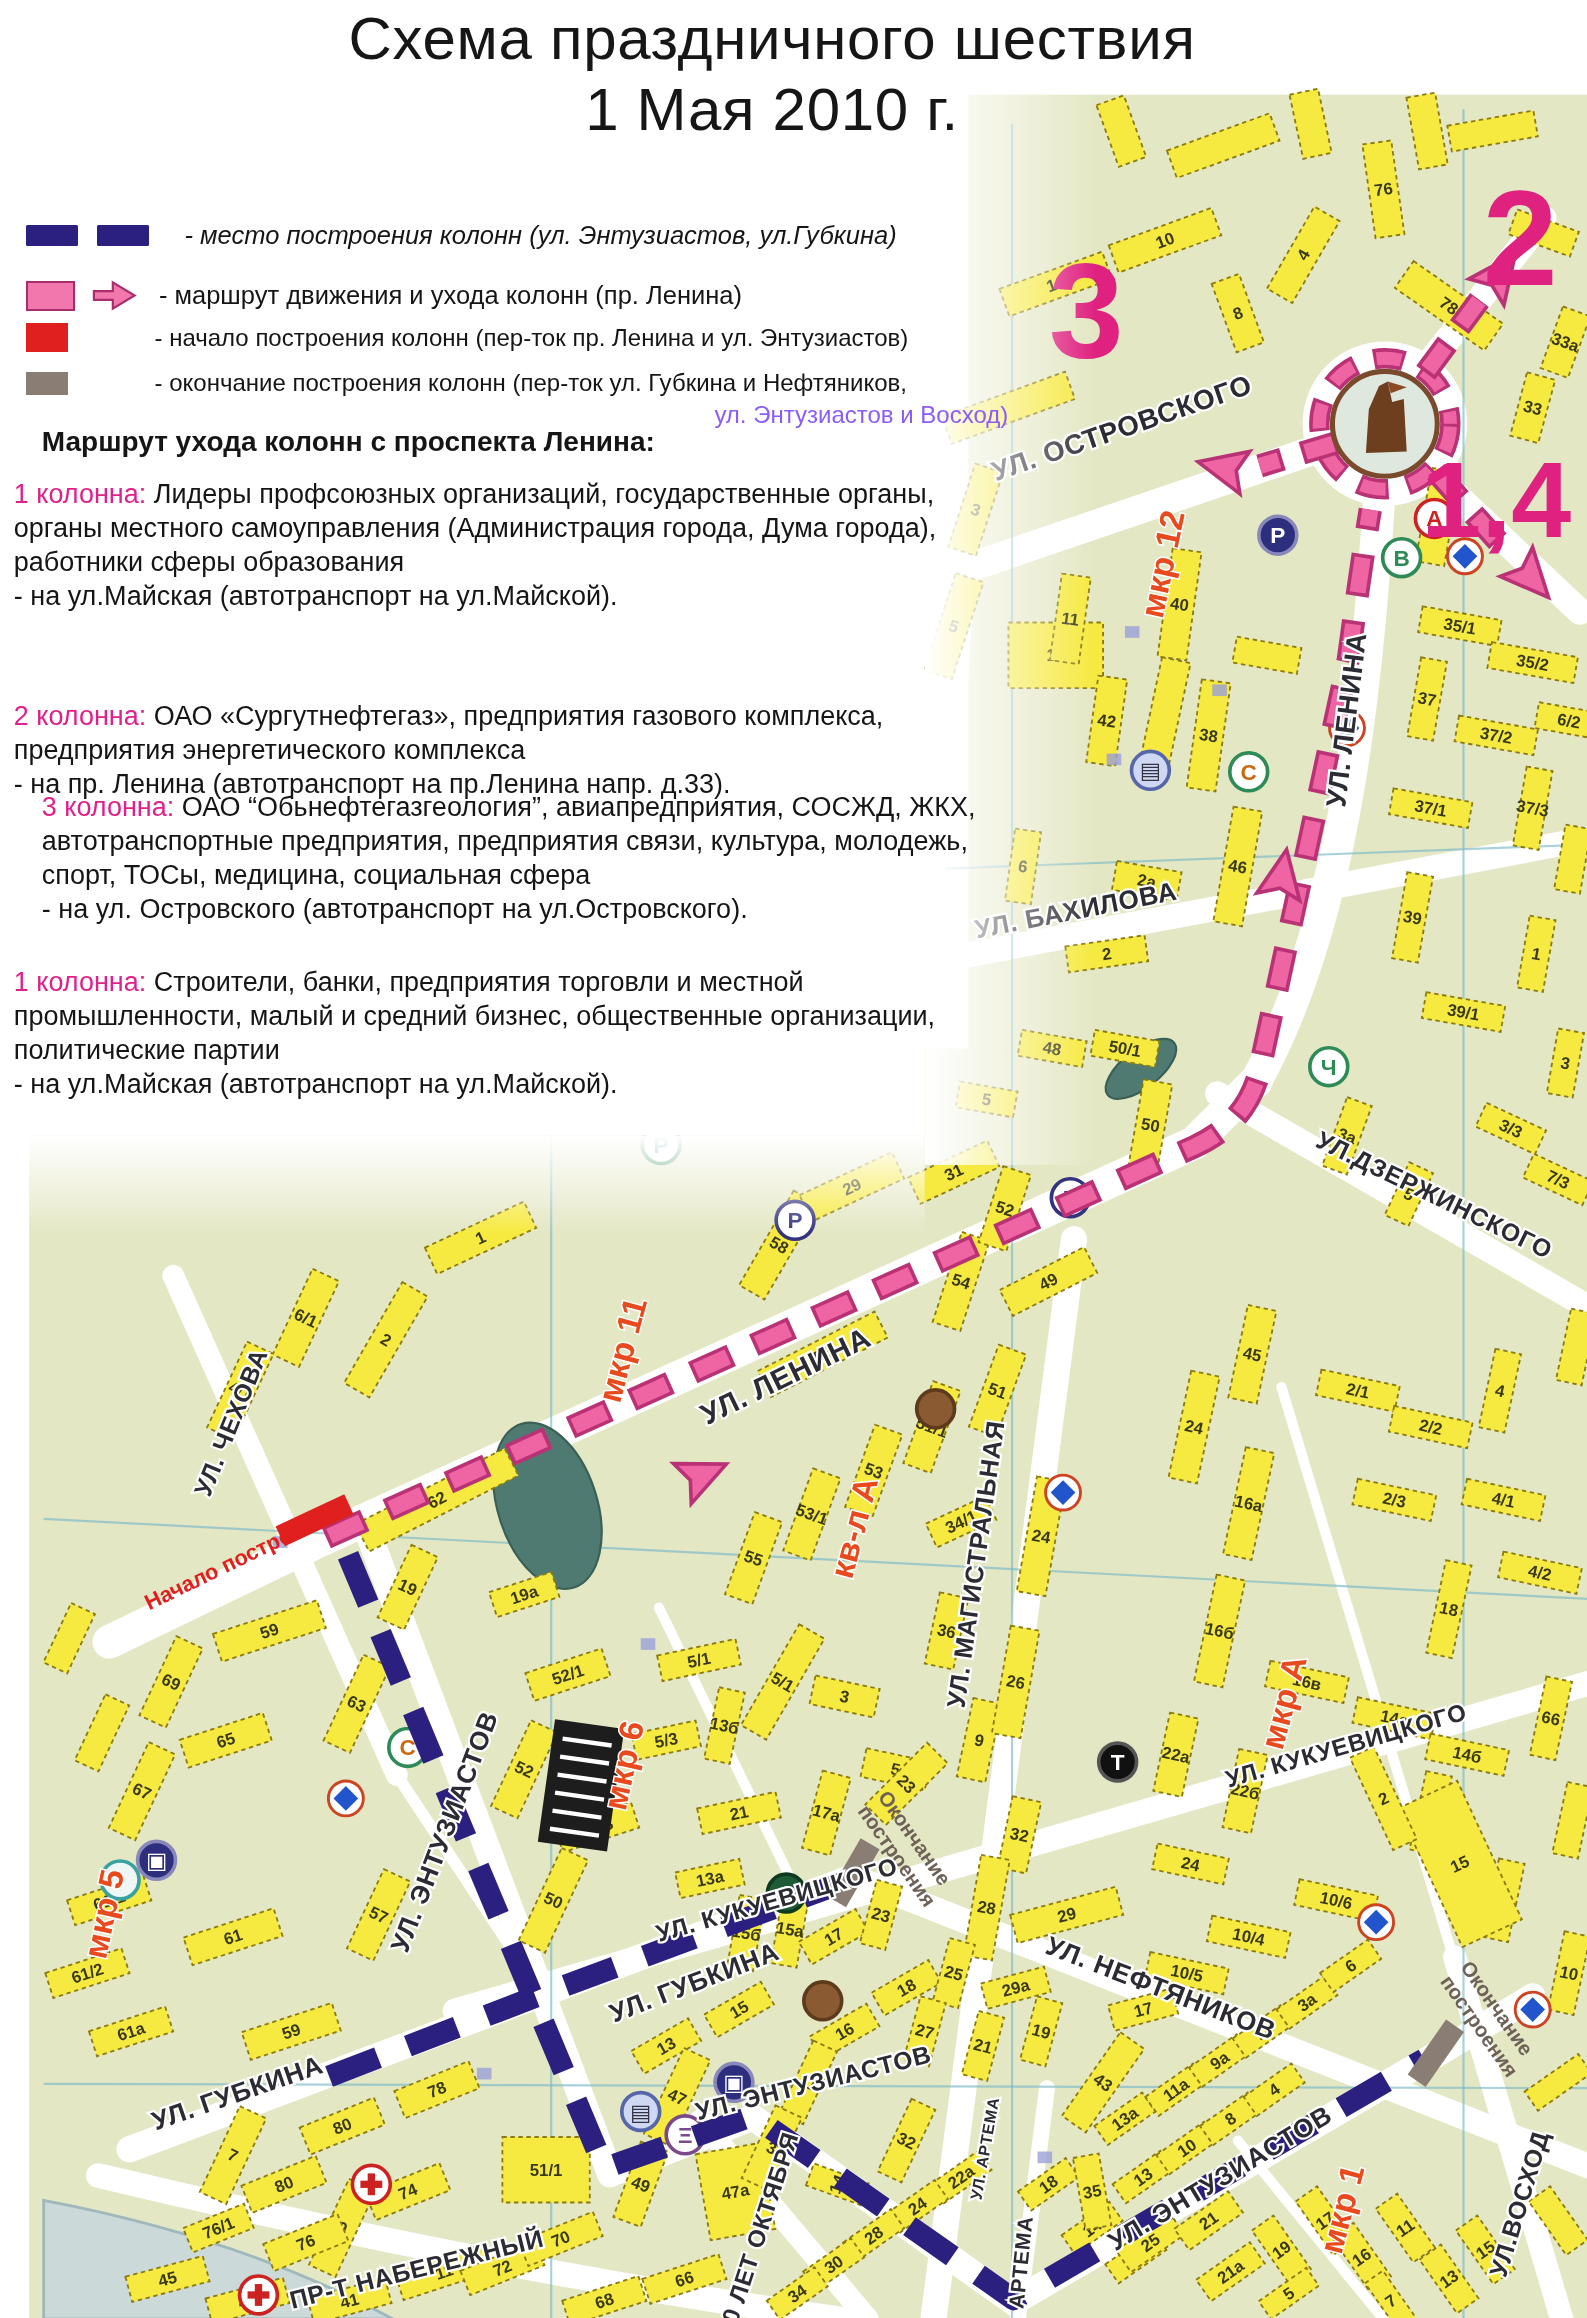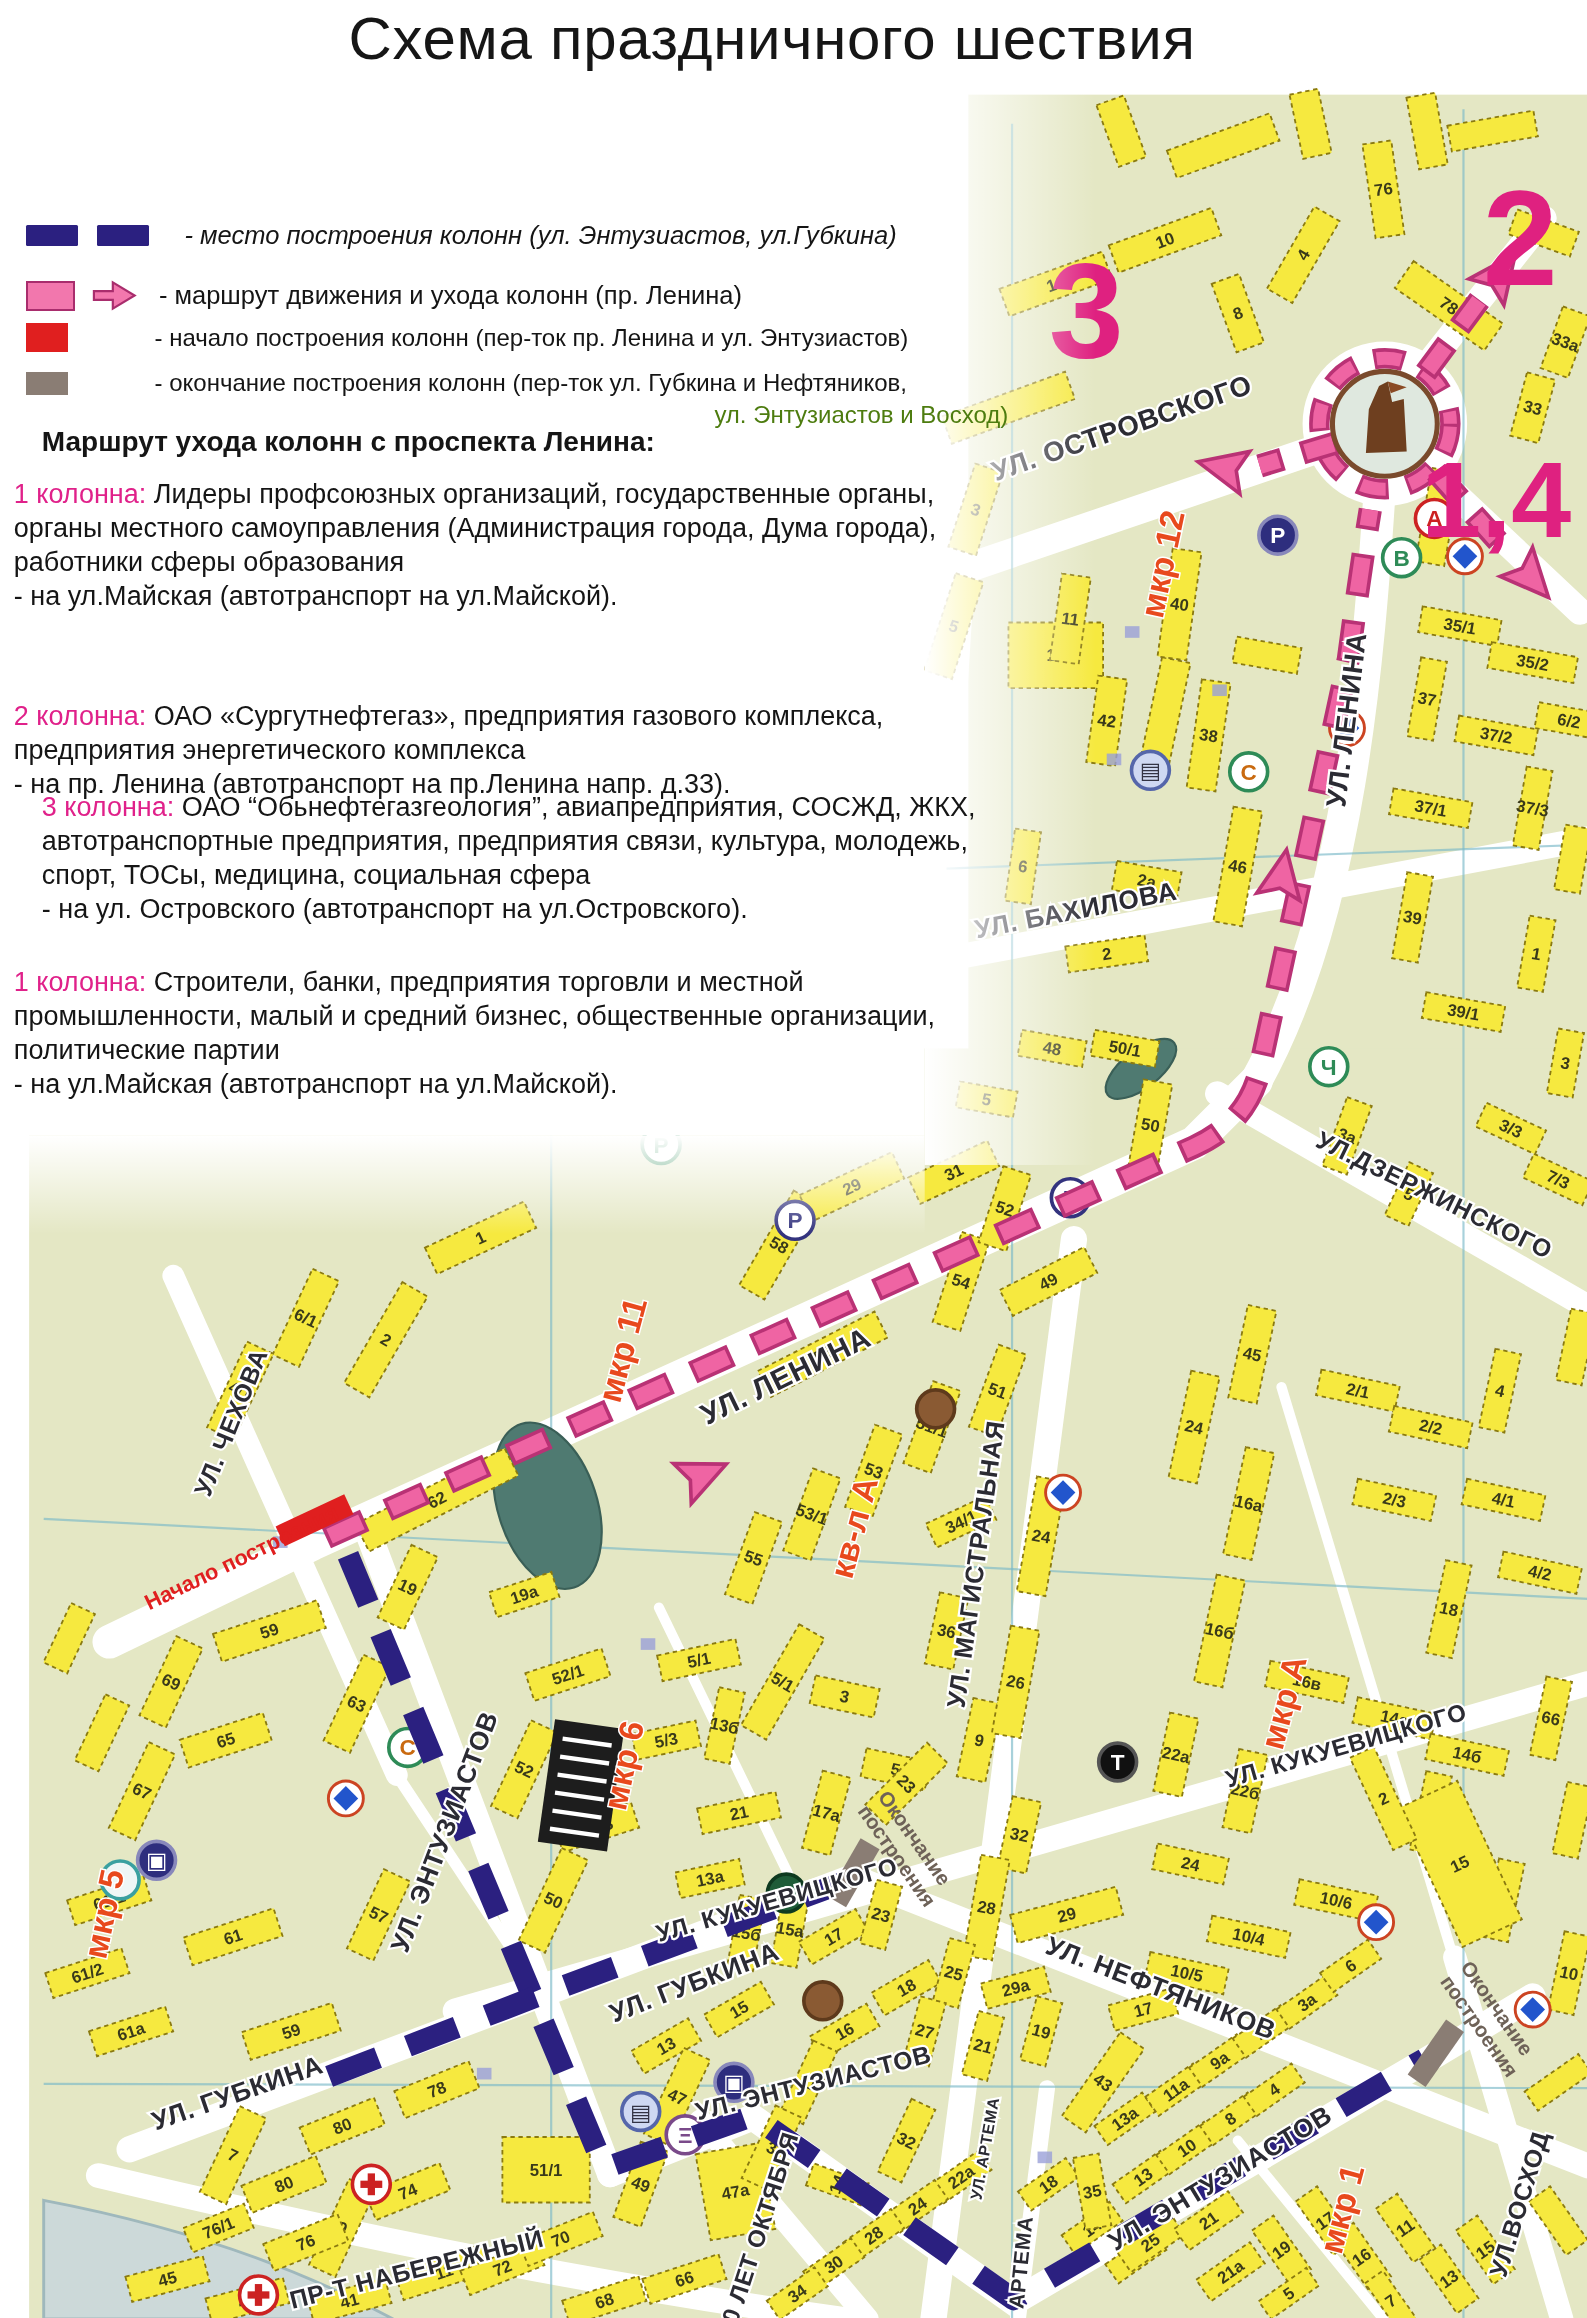--- a/index.html
+++ b/index.html
@@ -11,21 +11,21 @@
   .legend-row{position:absolute;display:flex;align-items:center;}
   .lg-text{font-size:25.5px;color:#151515;white-space:nowrap;}
   .lg-text.small{font-size:24px;}
   .sw-navy{width:52px;height:21px;background:#2b2080;border-radius:1.5px;display:inline-block;}
   .sw-red{width:42px;height:29px;background:#e01f1f;display:inline-block;}
   .sw-gray{width:42px;height:23px;background:#8a7d74;display:inline-block;}
   .sw-pink{width:45px;height:26px;background:#f277ad;border:2.9px solid #a92d6d;display:inline-block;}
   .routes-header{position:absolute;left:5.8px;top:426px;font-size:28px;font-weight:bold;color:#151515;margin-left:28px;}
   .col-par{position:absolute;left:5.8px;width:984px;font-size:27px;line-height:34px;color:#151515;}
   .col-label{color:#e0218a;}
-  .legend4-line2{position:absolute;right:7.3px;white-space:nowrap;font-size:24px;color:#4d7c0f;}
+  .legend4-line2{position:absolute;right:7.3px;white-space:nowrap;font-size:24px;color:#8b5cf6;}
 </style>
 </head>
 <body>
 
 <div id="map-layer"><svg viewBox="0 0 2181 3185" width="1588" height="2319">
       <defs>
         <linearGradient id="gradR" x1="0" y1="0" x2="1" y2="0">
           <stop offset="0" stop-color="#fff" stop-opacity="1"></stop>
           <stop offset="1" stop-color="#fff" stop-opacity="0"></stop>
         </linearGradient>
@@ -1050,20 +1050,21 @@
       <text x="1492" y="490" text-anchor="middle" font-size="185" font-weight="bold" fill="#df2180">3</text>
       <text x="2055" y="738" text-anchor="middle" font-size="148" font-weight="bold" fill="#df2180">1,4</text>
       <rect x="0" y="0" width="1270" height="1560" fill="#fff"></rect>
       <rect x="1270" y="0" width="235" height="1600" fill="url(#gradR)"></rect>
       <rect x="0" y="1560" width="1270" height="135" fill="url(#gradD)"></rect>
     </svg></div>
 
 <div id="text-layer">
   <div class="title">
     <div>Схема праздничного шествия</div>
+    <div>1 Мая 2010 г.</div>
   </div>
 
   <div class="legend" id="legend-root">
       <div class="legend-row" style="top: 5.8px; font-style: italic;">
         <span class="sw-navy"></span>
         <span style="width:19px;display:inline-block"></span>
         <span class="sw-navy"></span>
         <span style="width:36px;display:inline-block"></span>
         <span class="lg-text">- место построения колонн (ул. Энтузиастов, ул.Губкина)</span>
       </div>

